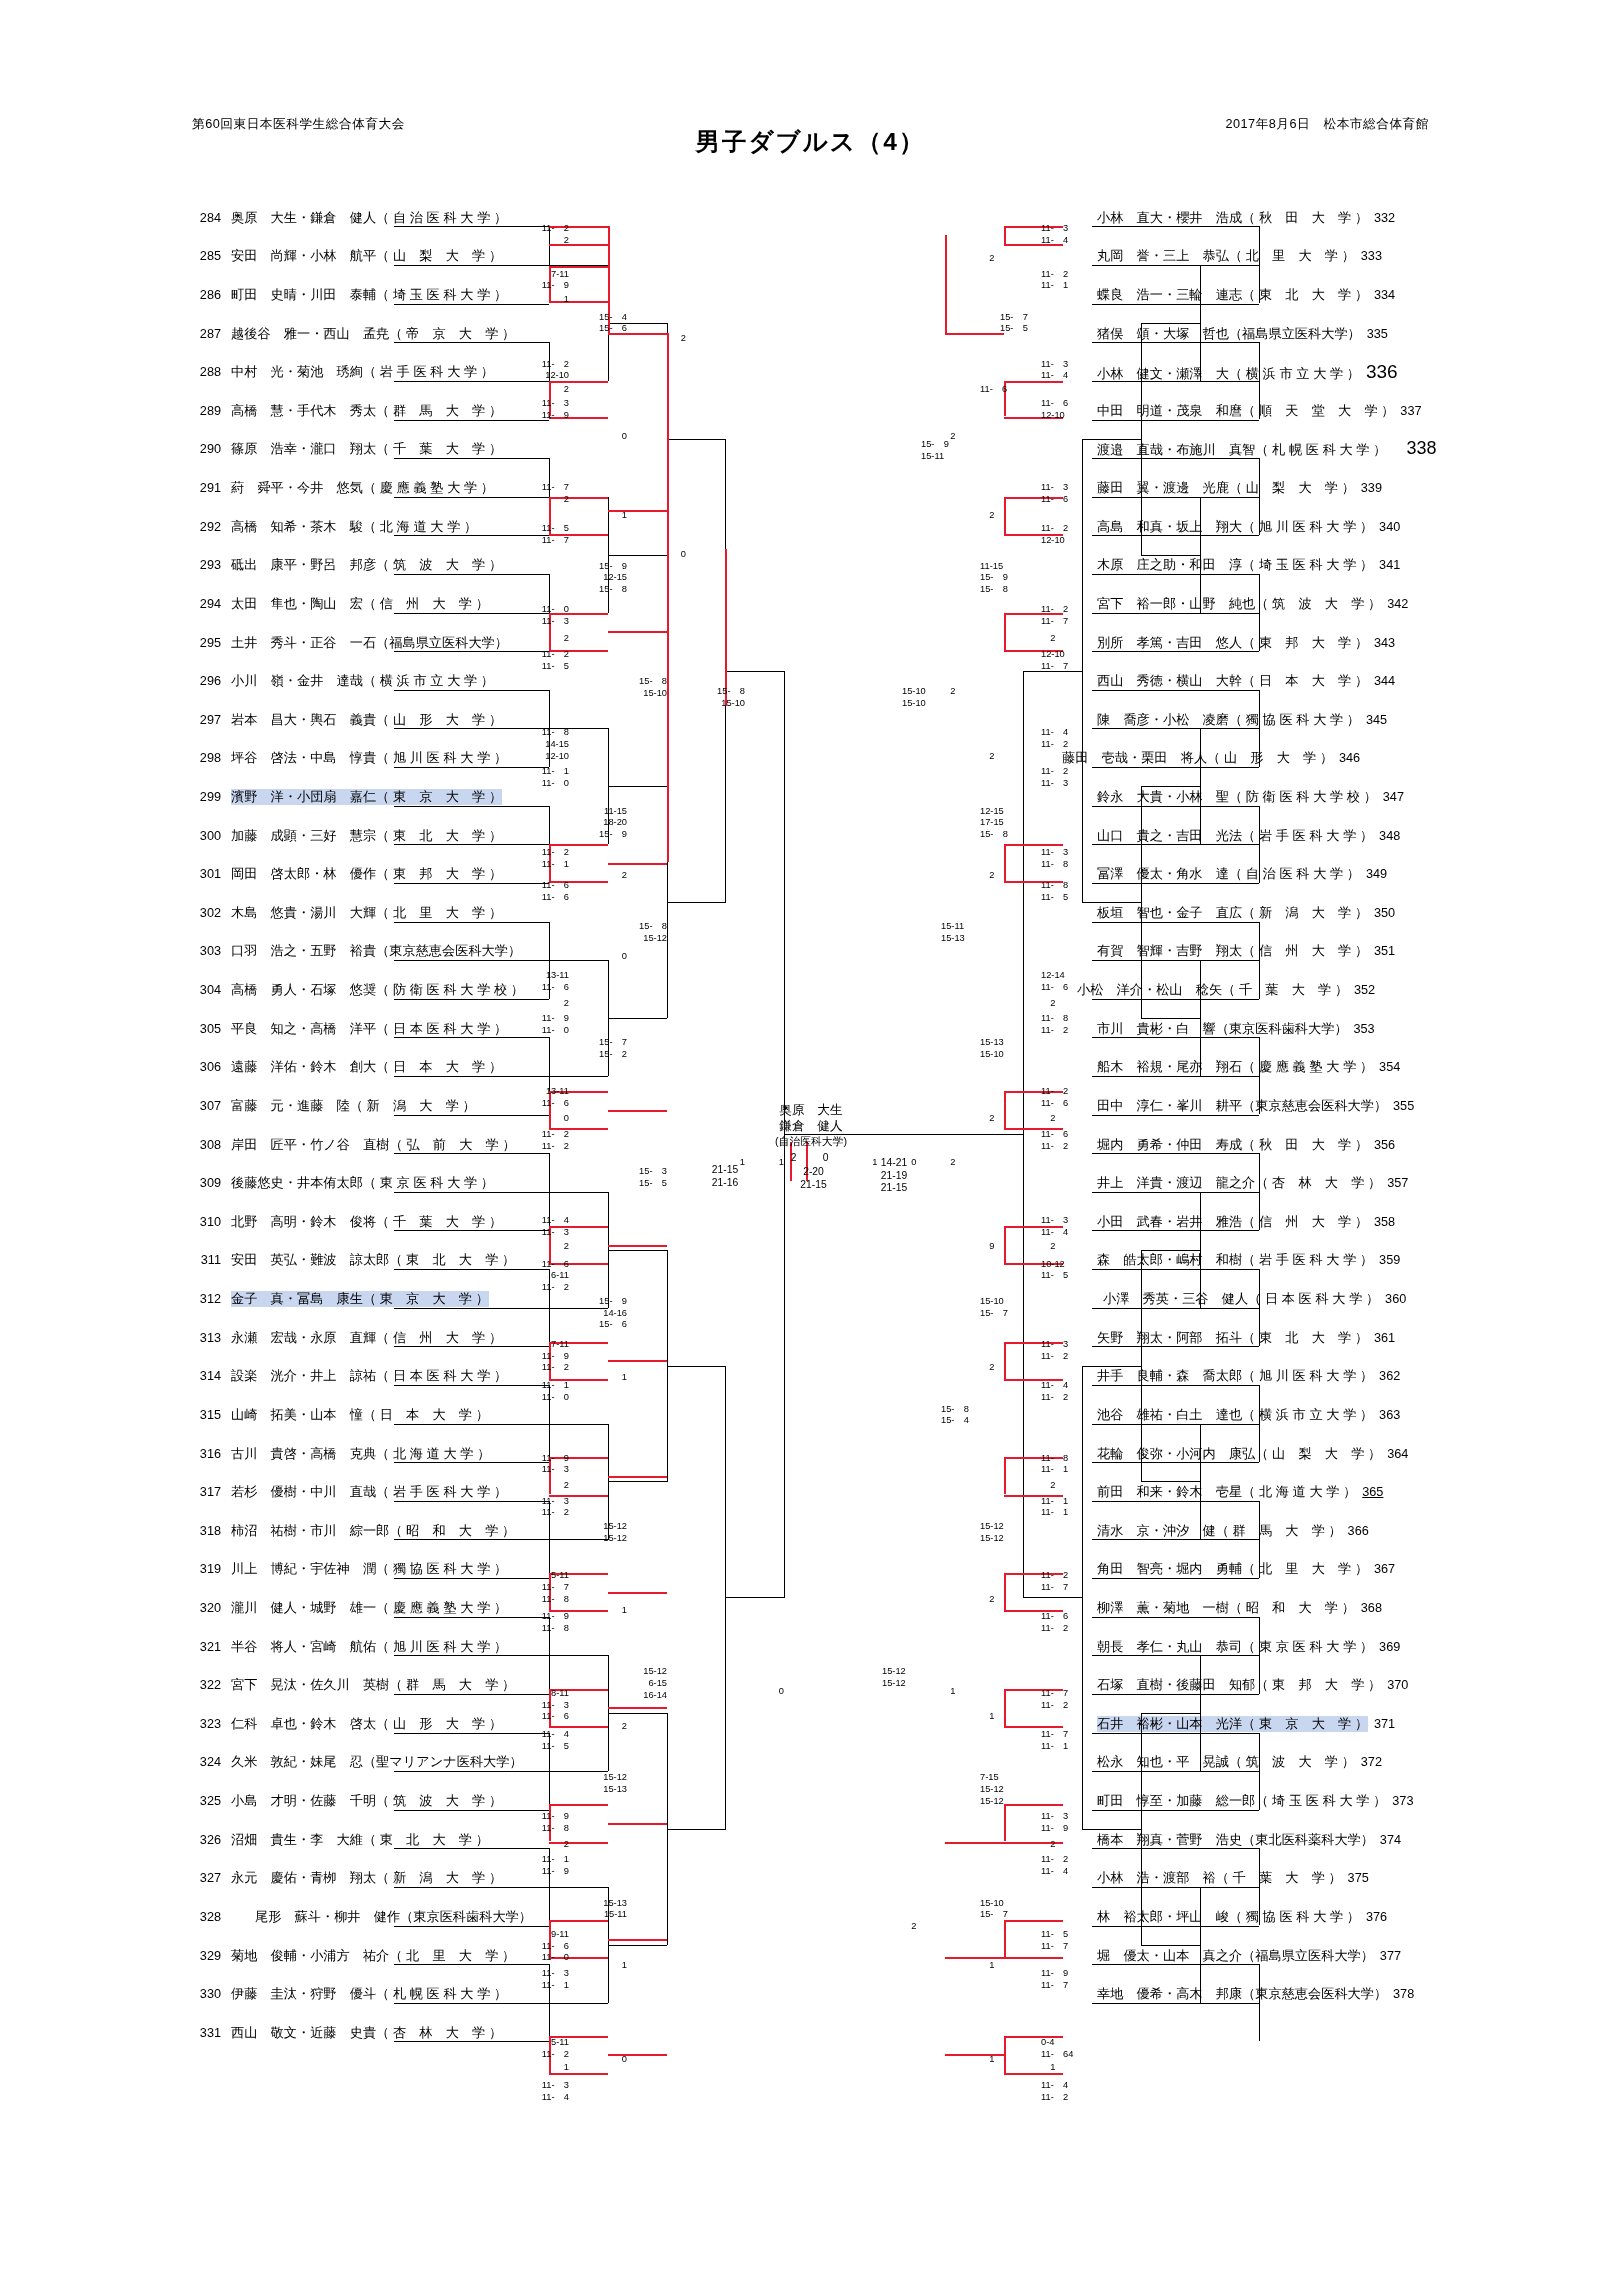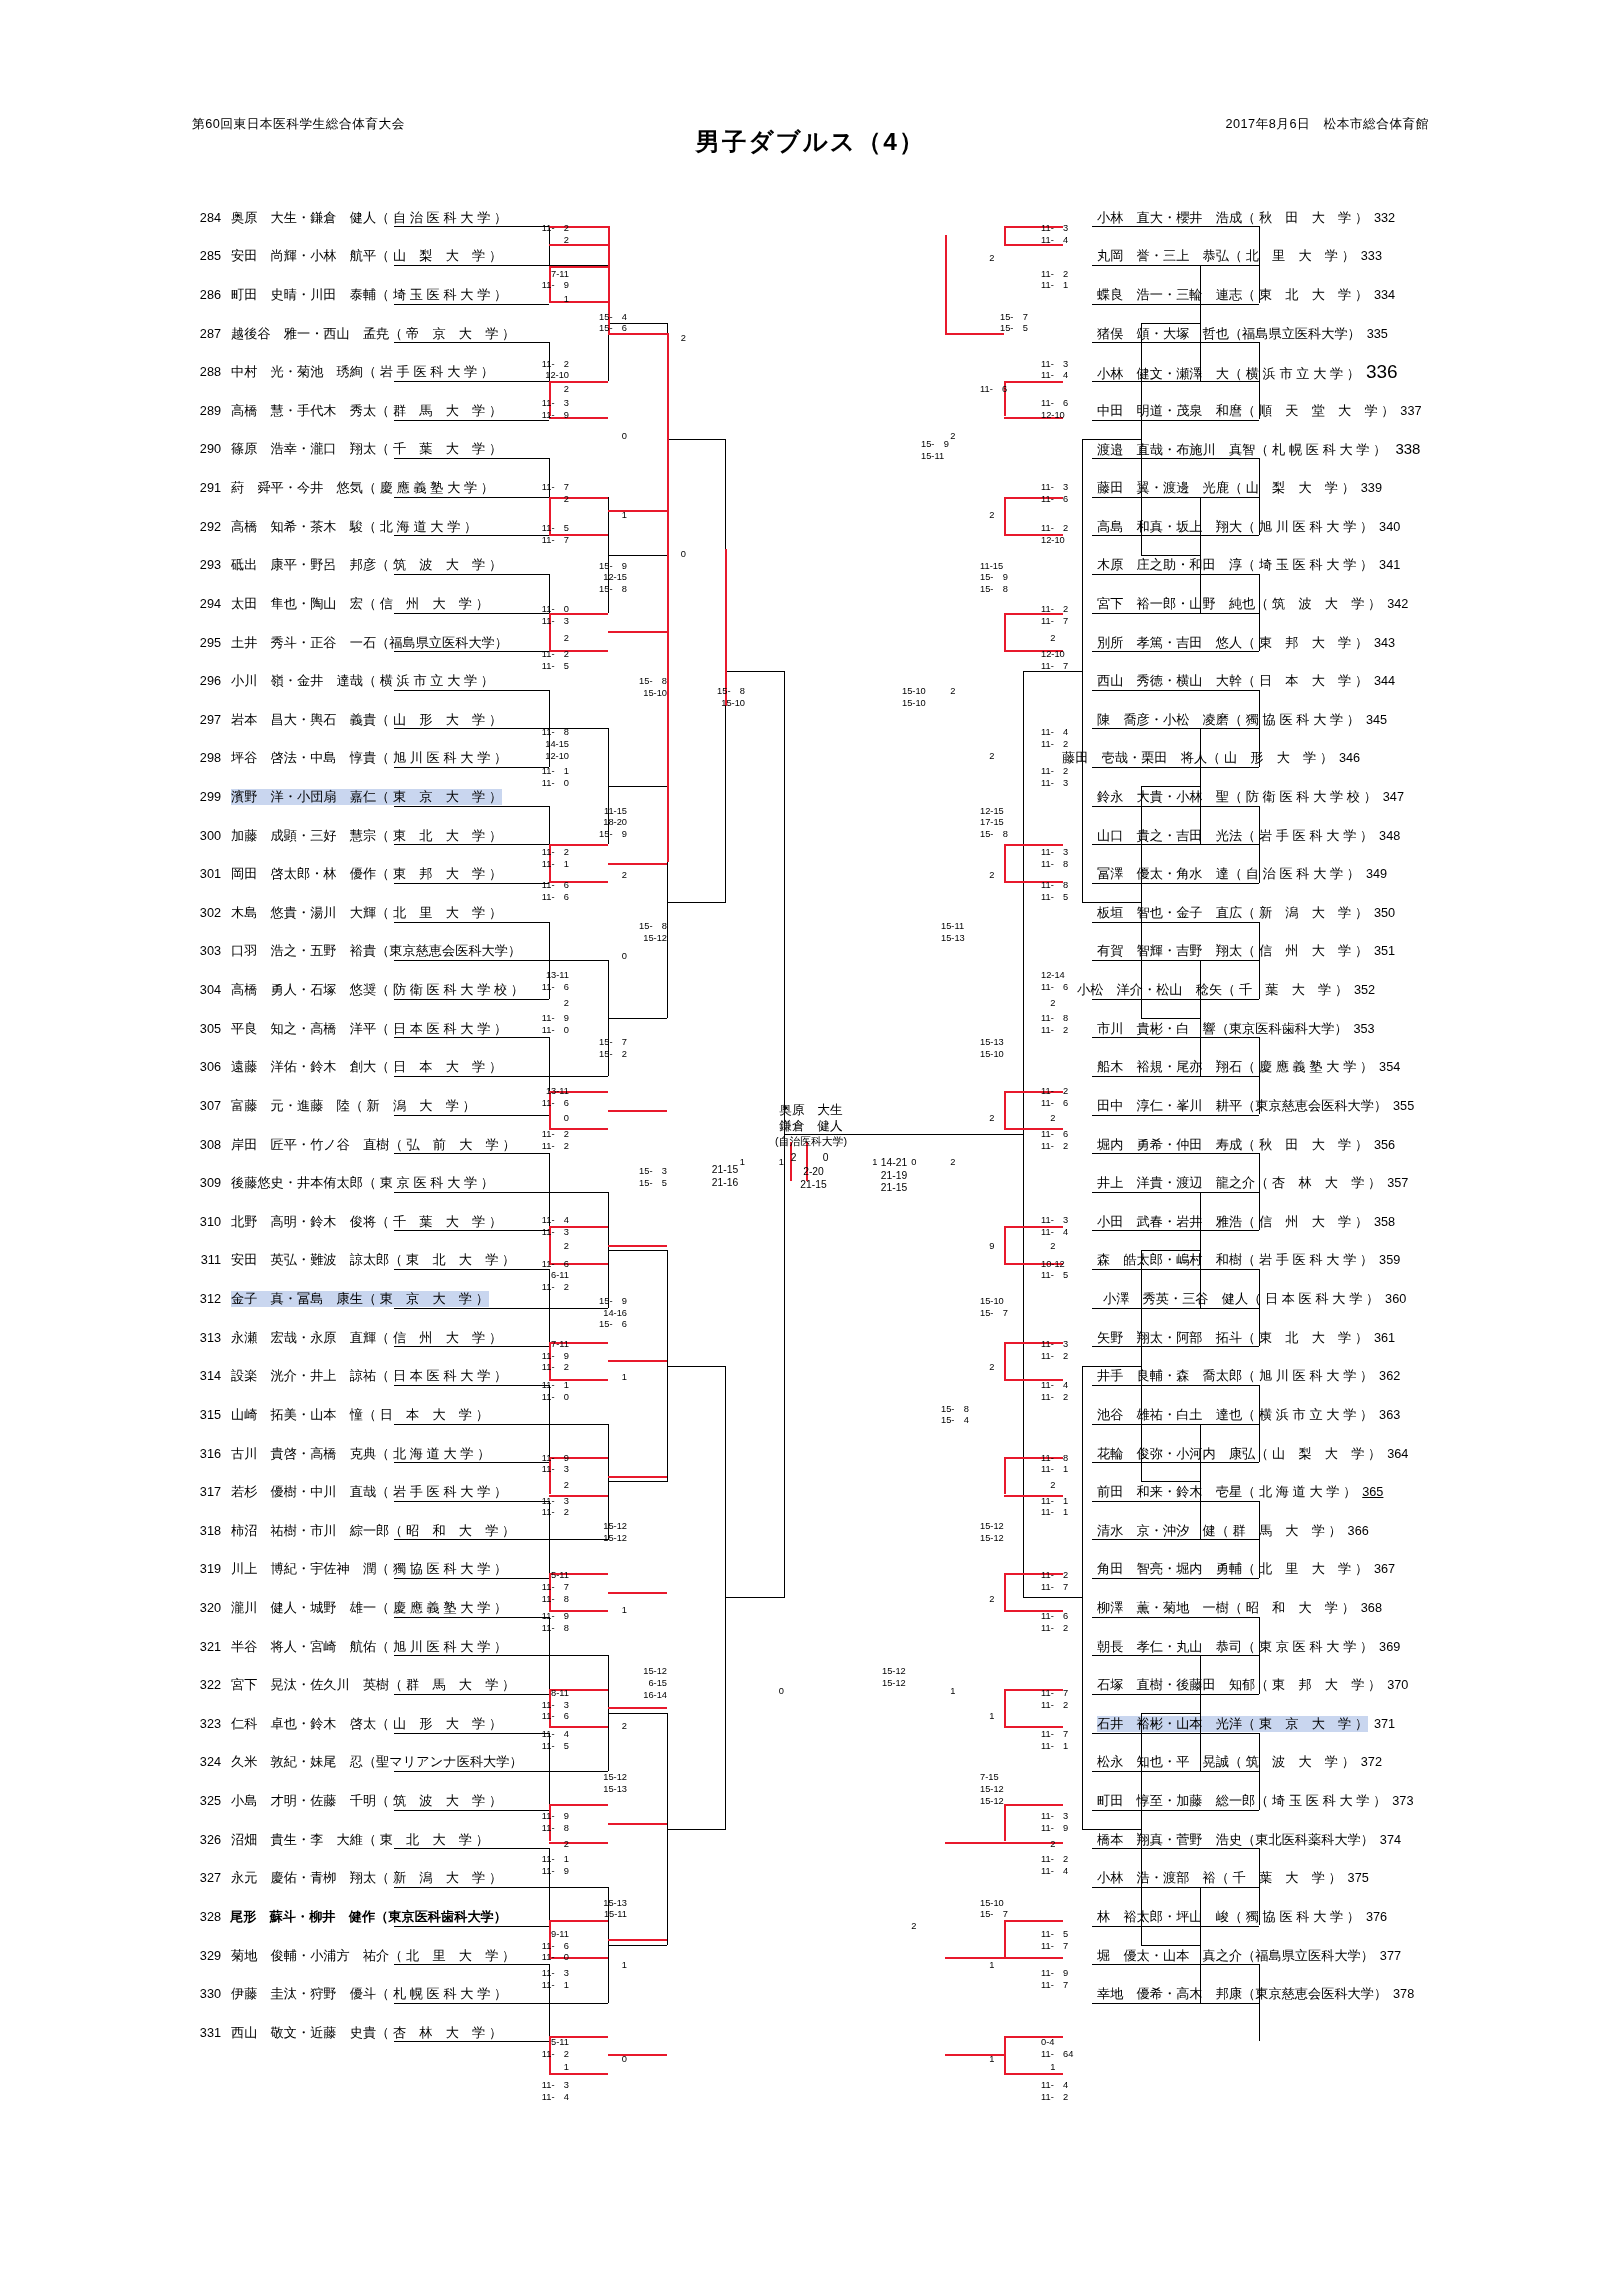--- a/index.html
+++ b/index.html
@@ -72,33 +72,33 @@
       <div class="entry entryL" style="left:188px;top:1523px;width:372px;"><span class="num" style="left: 0px; top: 1px;">318</span><span class="lbl" style="margin-left: 43px;">柿沼　祐樹・市川　綜一郎（ 昭　和　大　学 ）</span></div>
       <div class="entry entryL" style="left:188px;top:1561px;width:372px;"><span class="num" style="left: 0px; top: 1px;">319</span><span class="lbl" style="margin-left: 43px;">川上　博紀・宇佐神　潤（ 獨 協 医 科 大 学 ）</span></div>
       <div class="entry entryL" style="left:188px;top:1600px;width:372px;"><span class="num" style="left: 0px; top: 1px;">320</span><span class="lbl" style="margin-left: 43px;">瀧川　健人・城野　雄一（ 慶 應 義 塾 大 学 ）</span></div>
       <div class="entry entryL" style="left:188px;top:1639px;width:372px;"><span class="num" style="left: 0px; top: 1px;">321</span><span class="lbl" style="margin-left: 43px;">半谷　将人・宮崎　航佑（ 旭 川 医 科 大 学 ）</span></div>
       <div class="entry entryL" style="left:188px;top:1677px;width:372px;"><span class="num" style="left: 0px; top: 1px;">322</span><span class="lbl" style="margin-left: 43px;">宮下　晃汰・佐久川　英樹（ 群　馬　大　学 ）</span></div>
       <div class="entry entryL" style="left:188px;top:1716px;width:372px;"><span class="num" style="left: 0px; top: 1px;">323</span><span class="lbl" style="margin-left: 43px;">仁科　卓也・鈴木　啓太（ 山　形　大　学 ）</span></div>
       <div class="entry entryL" style="left:188px;top:1754px;width:372px;"><span class="num" style="left: 0px; top: 1px;">324</span><span class="lbl" style="margin-left: 43px;">久米　敦紀・妹尾　忍（聖マリアンナ医科大学）</span></div>
       <div class="entry entryL" style="left:188px;top:1793px;width:372px;"><span class="num" style="left: 0px; top: 1px;">325</span><span class="lbl" style="margin-left: 43px;">小島　才明・佐藤　千明（ 筑　波　大　学 ）</span></div>
       <div class="entry entryL" style="left:188px;top:1832px;width:372px;"><span class="num" style="left: 0px; top: 1px;">326</span><span class="lbl" style="margin-left: 43px;">沼畑　貴生・李　大維（ 東　北　大　学 ）</span></div>
       <div class="entry entryL" style="left:188px;top:1870px;width:372px;"><span class="num" style="left: 0px; top: 1px;">327</span><span class="lbl" style="margin-left: 43px;">永元　慶佑・青栁　翔太（ 新　潟　大　学 ）</span></div>
-      <div class="entry entryL" style="left:188px;top:1909px;width:372px;"><span class="num" style="left: 0px; top: 1px;">328</span><span class="lbl" style="margin-left: 42px; font-weight: bold;">尾形　蘇斗・柳井　健作（東京医科歯科大学）</span></div>
+      <div class="entry entryL" style="left:188px;top:1909px;width:372px;"><span class="num" style="left: 0px; top: 1px;">328</span><span class="lbl" style="margin-left: 67px;">尾形　蘇斗・柳井　健作（東京医科歯科大学）</span></div>
       <div class="entry entryL" style="left:188px;top:1948px;width:372px;"><span class="num" style="left: 0px; top: 1px;">329</span><span class="lbl" style="margin-left: 43px;">菊地　俊輔・小浦方　祐介（ 北　里　大　学 ）</span></div>
       <div class="entry entryL" style="left:188px;top:1986px;width:372px;"><span class="num" style="left: 0px; top: 1px;">330</span><span class="lbl" style="margin-left: 43px;">伊藤　圭汰・狩野　優斗（ 札 幌 医 科 大 学 ）</span></div>
       <div class="entry entryL" style="left:188px;top:2025px;width:372px;"><span class="num" style="left: 0px; top: 1px;">331</span><span class="lbl" style="margin-left: 43px;">西山　敬文・近藤　史貴（ 杏　林　大　学 ）</span></div>
     </div>
   <div id="right-col">
       <div class="entry" style="left:1062px;top:210px;width:392px;text-align:left;"><span class="lbl" style="margin-left: 35px;">小林　直大・櫻井　浩成（ 秋　田　大　学 ）</span><span style="margin-left: 5.9px; font-size: 12.7px;">332</span></div>
       <div class="entry" style="left:1062px;top:248px;width:392px;text-align:left;"><span class="lbl" style="margin-left: 35px;">丸岡　誉・三上　恭弘（ 北　里　大　学 ）</span><span style="margin-left: 5.9px; font-size: 12.7px;">333</span></div>
       <div class="entry" style="left:1062px;top:287px;width:392px;text-align:left;"><span class="lbl" style="margin-left: 35px;">蝶良　浩一・三輪　連志（ 東　北　大　学 ）</span><span style="margin-left: 5.9px; font-size: 12.7px;">334</span></div>
       <div class="entry" style="left:1062px;top:326px;width:392px;text-align:left;"><span class="lbl" style="margin-left: 35px;">猪俣　頌・大塚　哲也（福島県立医科大学）</span><span style="margin-left: 5.9px; font-size: 12.7px;">335</span></div>
       <div class="entry" style="left:1062px;top:364px;width:392px;text-align:left;"><span class="lbl" style="margin-left: 35px;">小林　健文・瀬澤　大（ 横 浜 市 立 大 学 ）</span><span style="margin-left: 5.9px; font-size: 19px;">336</span></div>
       <div class="entry" style="left:1062px;top:403px;width:392px;text-align:left;"><span class="lbl" style="margin-left: 35px;">中田　明道・茂泉　和麿（ 順　天　堂　大　学 ）</span><span style="margin-left: 5.9px; font-size: 12.7px;">337</span></div>
-      <div class="entry" style="left:1062px;top:441px;width:392px;text-align:left;"><span class="lbl" style="margin-left: 35px;">渡邉　直哉・布施川　真智（ 札 幌 医 科 大 学 ）</span><span style="margin-left: 9px; font-size: 15px;">338</span></div>
+      <div class="entry" style="left:1062px;top:441px;width:392px;text-align:left;"><span class="lbl" style="margin-left: 35px;">渡邉　直哉・布施川　真智（ 札 幌 医 科 大 学 ）</span><span style="margin-left: 20px; font-size: 18px;">338</span></div>
       <div class="entry" style="left:1062px;top:480px;width:392px;text-align:left;"><span class="lbl" style="margin-left: 35px;">藤田　翼・渡邊　光鹿（ 山　梨　大　学 ）</span><span style="margin-left: 5.9px; font-size: 12.7px;">339</span></div>
       <div class="entry" style="left:1062px;top:519px;width:392px;text-align:left;"><span class="lbl" style="margin-left: 35px;">高島　和真・坂上　翔大（ 旭 川 医 科 大 学 ）</span><span style="margin-left: 5.9px; font-size: 12.7px;">340</span></div>
       <div class="entry" style="left:1062px;top:557px;width:392px;text-align:left;"><span class="lbl" style="margin-left: 35px;">木原　庄之助・和田　淳（ 埼 玉 医 科 大 学 ）</span><span style="margin-left: 5.9px; font-size: 12.7px;">341</span></div>
       <div class="entry" style="left:1062px;top:596px;width:392px;text-align:left;"><span class="lbl" style="margin-left: 35px;">宮下　裕一郎・山野　純也（ 筑　波　大　学 ）</span><span style="margin-left: 5.9px; font-size: 12.7px;">342</span></div>
       <div class="entry" style="left:1062px;top:635px;width:392px;text-align:left;"><span class="lbl" style="margin-left: 35px;">別所　孝篤・吉田　悠人（ 東　邦　大　学 ）</span><span style="margin-left: 5.9px; font-size: 12.7px;">343</span></div>
       <div class="entry" style="left:1062px;top:673px;width:392px;text-align:left;"><span class="lbl" style="margin-left: 35px;">西山　秀徳・横山　大幹（ 日　本　大　学 ）</span><span style="margin-left: 5.9px; font-size: 12.7px;">344</span></div>
       <div class="entry" style="left:1062px;top:712px;width:392px;text-align:left;"><span class="lbl" style="margin-left: 35px;">陳　喬彦・小松　凌磨（ 獨 協 医 科 大 学 ）</span><span style="margin-left: 5.9px; font-size: 12.7px;">345</span></div>
       <div class="entry" style="left:1062px;top:750px;width:392px;text-align:left;"><span class="lbl" style="">藤田　壱哉・栗田　将人（ 山　形　大　学 ）</span><span style="margin-left: 5.9px; font-size: 12.7px;">346</span></div>
       <div class="entry" style="left:1062px;top:789px;width:392px;text-align:left;"><span class="lbl" style="margin-left: 35px;">鈴永　大貴・小林　聖（ 防 衛 医 科 大 学 校 ）</span><span style="margin-left: 5.9px; font-size: 12.7px;">347</span></div>
       <div class="entry" style="left:1062px;top:828px;width:392px;text-align:left;"><span class="lbl" style="margin-left: 35px;">山口　貴之・吉田　光法（ 岩 手 医 科 大 学 ）</span><span style="margin-left: 5.9px; font-size: 12.7px;">348</span></div>

